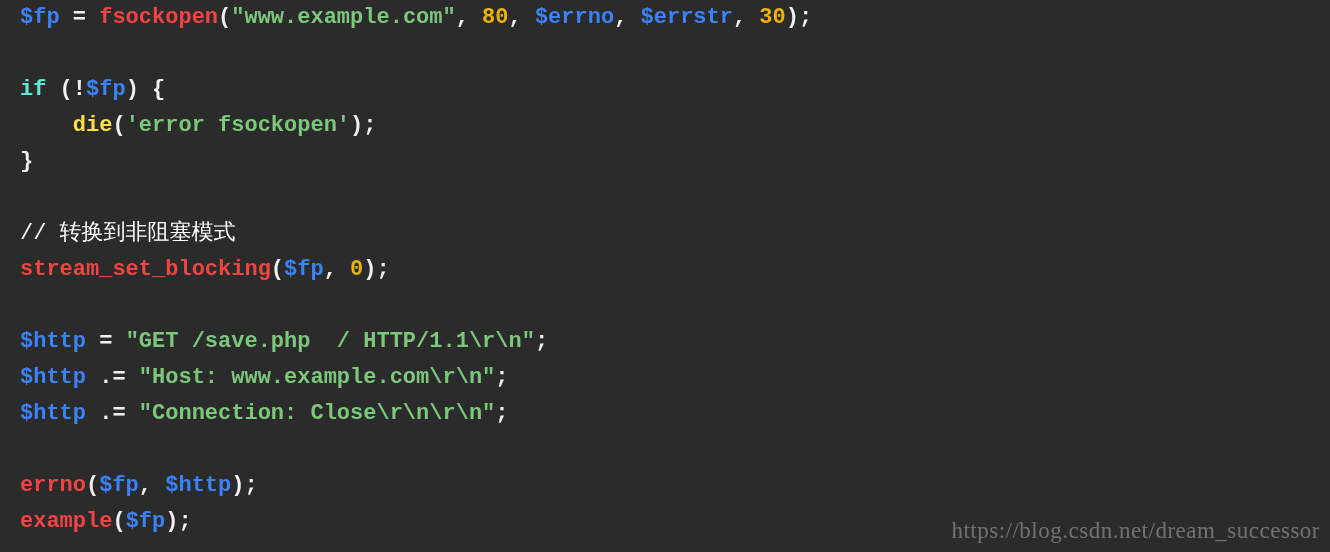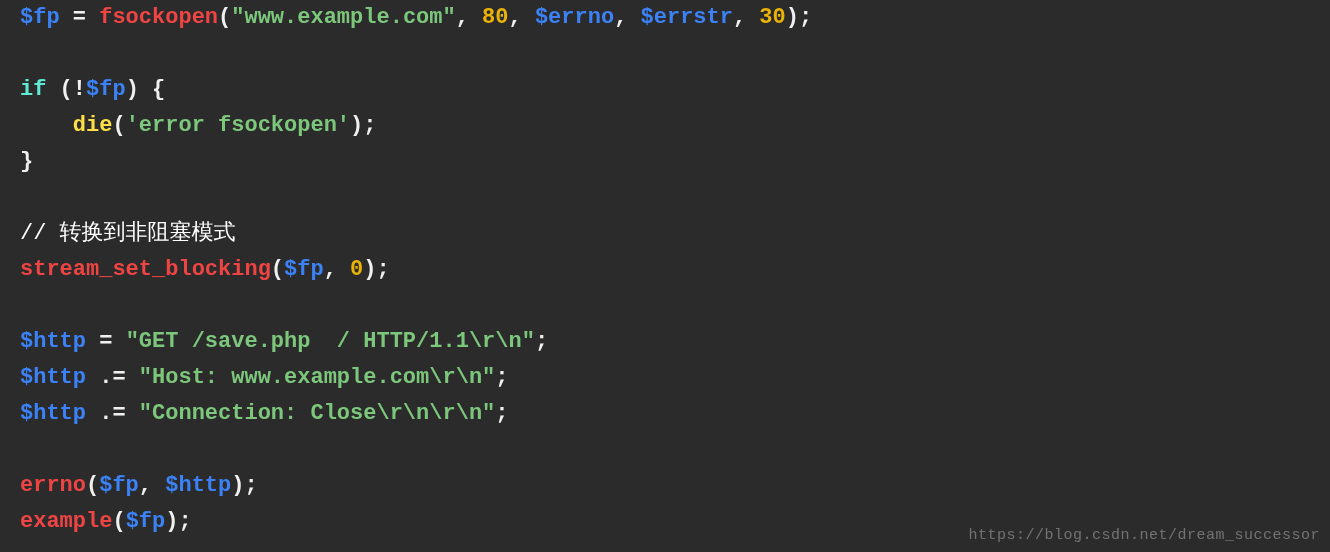--- a/index.html
+++ b/index.html
@@ -27,22 +27,22 @@
   .tok-func    { color: #ef4444; }
   .tok-str     { color: #7cc77c; }
   .tok-num     { color: #eab308; }
   .tok-kw      { color: #5eead4; }
   .tok-die     { color: #fde047; }
   .tok-comment { color: #ffffff; font-weight: normal; }
   .watermark {
     position: absolute;
     right: 10px;
     bottom: 8px;
-    font-family: Liberation Mono, monospace;
-    font-size: 15px;
+    font-family: Liberation Serif, serif;
+    font-size: 23px;
     color: rgba(200,200,200,0.45);
     letter-spacing: 0.5px;
     pointer-events: none;
   }
 </style>
 </head>
 <body>
 
 <pre class="code"><span class="tok-var">$fp</span><span class="tok-op"> = </span><span class="tok-func">fsockopen</span><span class="tok-punct">(</span><span class="tok-str">"www.example.com"</span><span class="tok-punct">, </span><span class="tok-num">80</span><span class="tok-punct">, </span><span class="tok-var">$errno</span><span class="tok-punct">, </span><span class="tok-var">$errstr</span><span class="tok-punct">, </span><span class="tok-num">30</span><span class="tok-punct">);</span>
 

